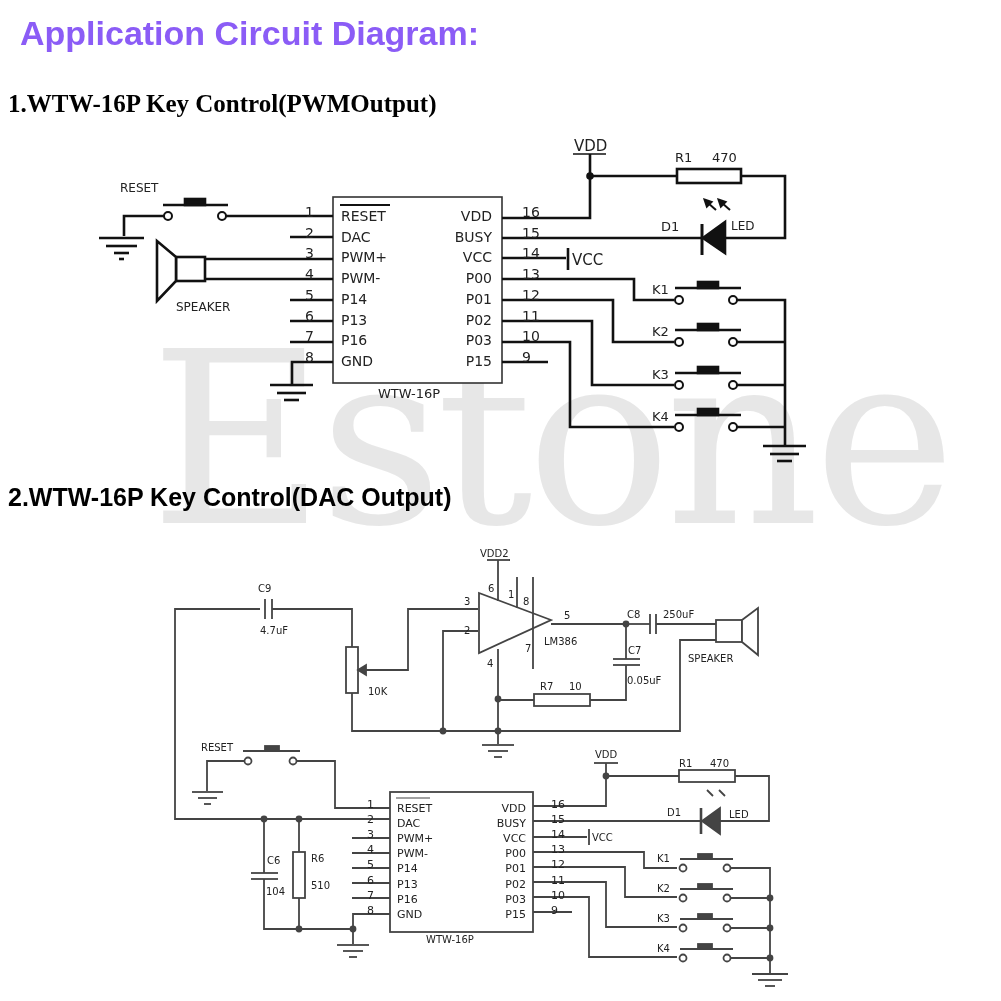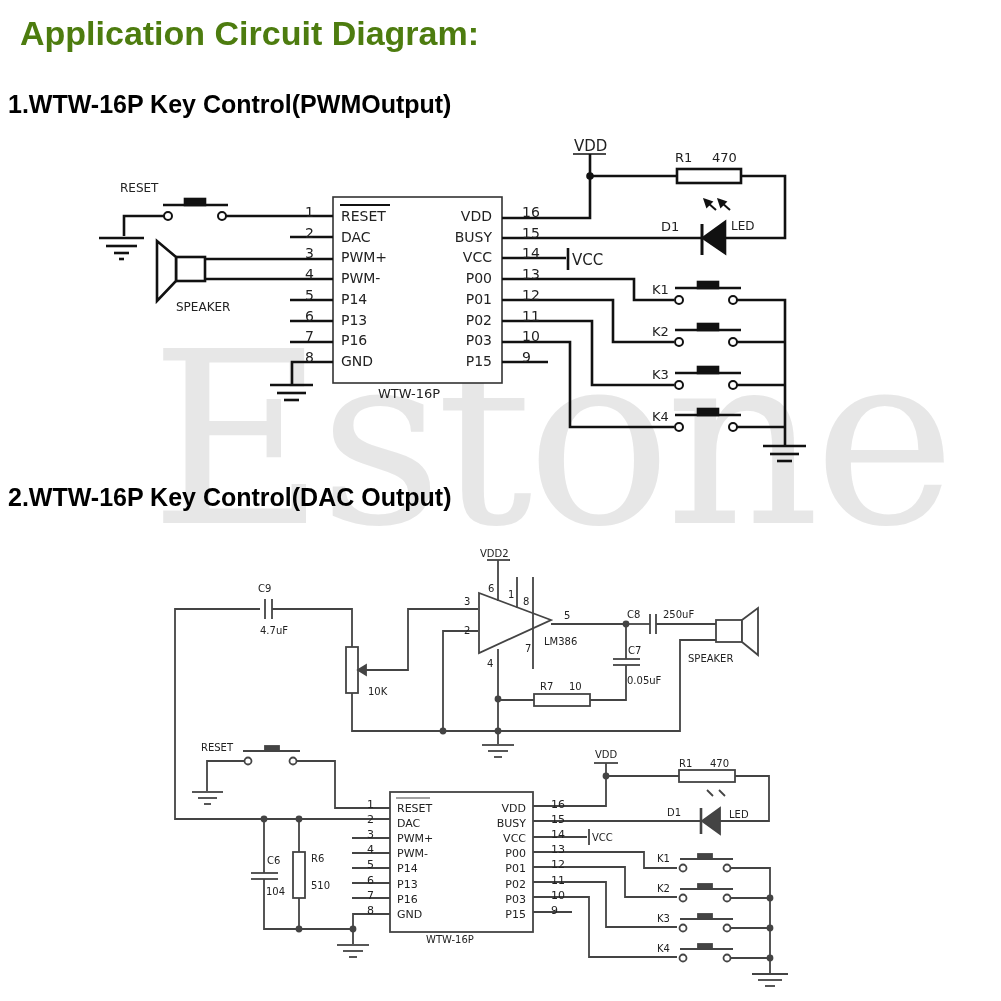--- a/index.html
+++ b/index.html
@@ -1,19 +1,19 @@
 <!DOCTYPE html>
 <html><head>
 <meta charset="utf-8">
 <style>
   html, body { margin: 0; padding: 0; background: #ffffff; }
   body { width: 1001px; height: 1001px; position: relative; overflow: hidden; font-family: "Liberation Sans", sans-serif; }
-  .title { position: absolute; left: 20px; top: 14px; font-size: 34px; font-weight: bold; color: #4d7c0f; margin: 0; }
+  .title { position: absolute; left: 20px; top: 14px; font-size: 34px; font-weight: bold; color: #8b5cf6; margin: 0; }
   .section-title { position: absolute; left: 8px; font-size: 25px; color: #000; margin: 0; white-space: nowrap; }
-  #sec1-title { top: 90px; }
+  #sec1-title { top: 90px; font-family: Liberation Serif, serif; }
   #sec2-title { top: 483px; }
   svg.schem { position: absolute; left: 0; top: 0; }
   svg text { font-family: "DejaVu Sans", sans-serif; fill: #222; }
   .wm { position: absolute; left: 150px; top: 300px; font-family: "DejaVu Serif", serif; font-size: 240px; color: rgba(170,170,170,0.28); letter-spacing: -6px; pointer-events: none; }
 </style>
 </head>
 <body>
 
 <h1 class="title">Application Circuit Diagram:</h1>
 <div class="wm">Estone</div>

